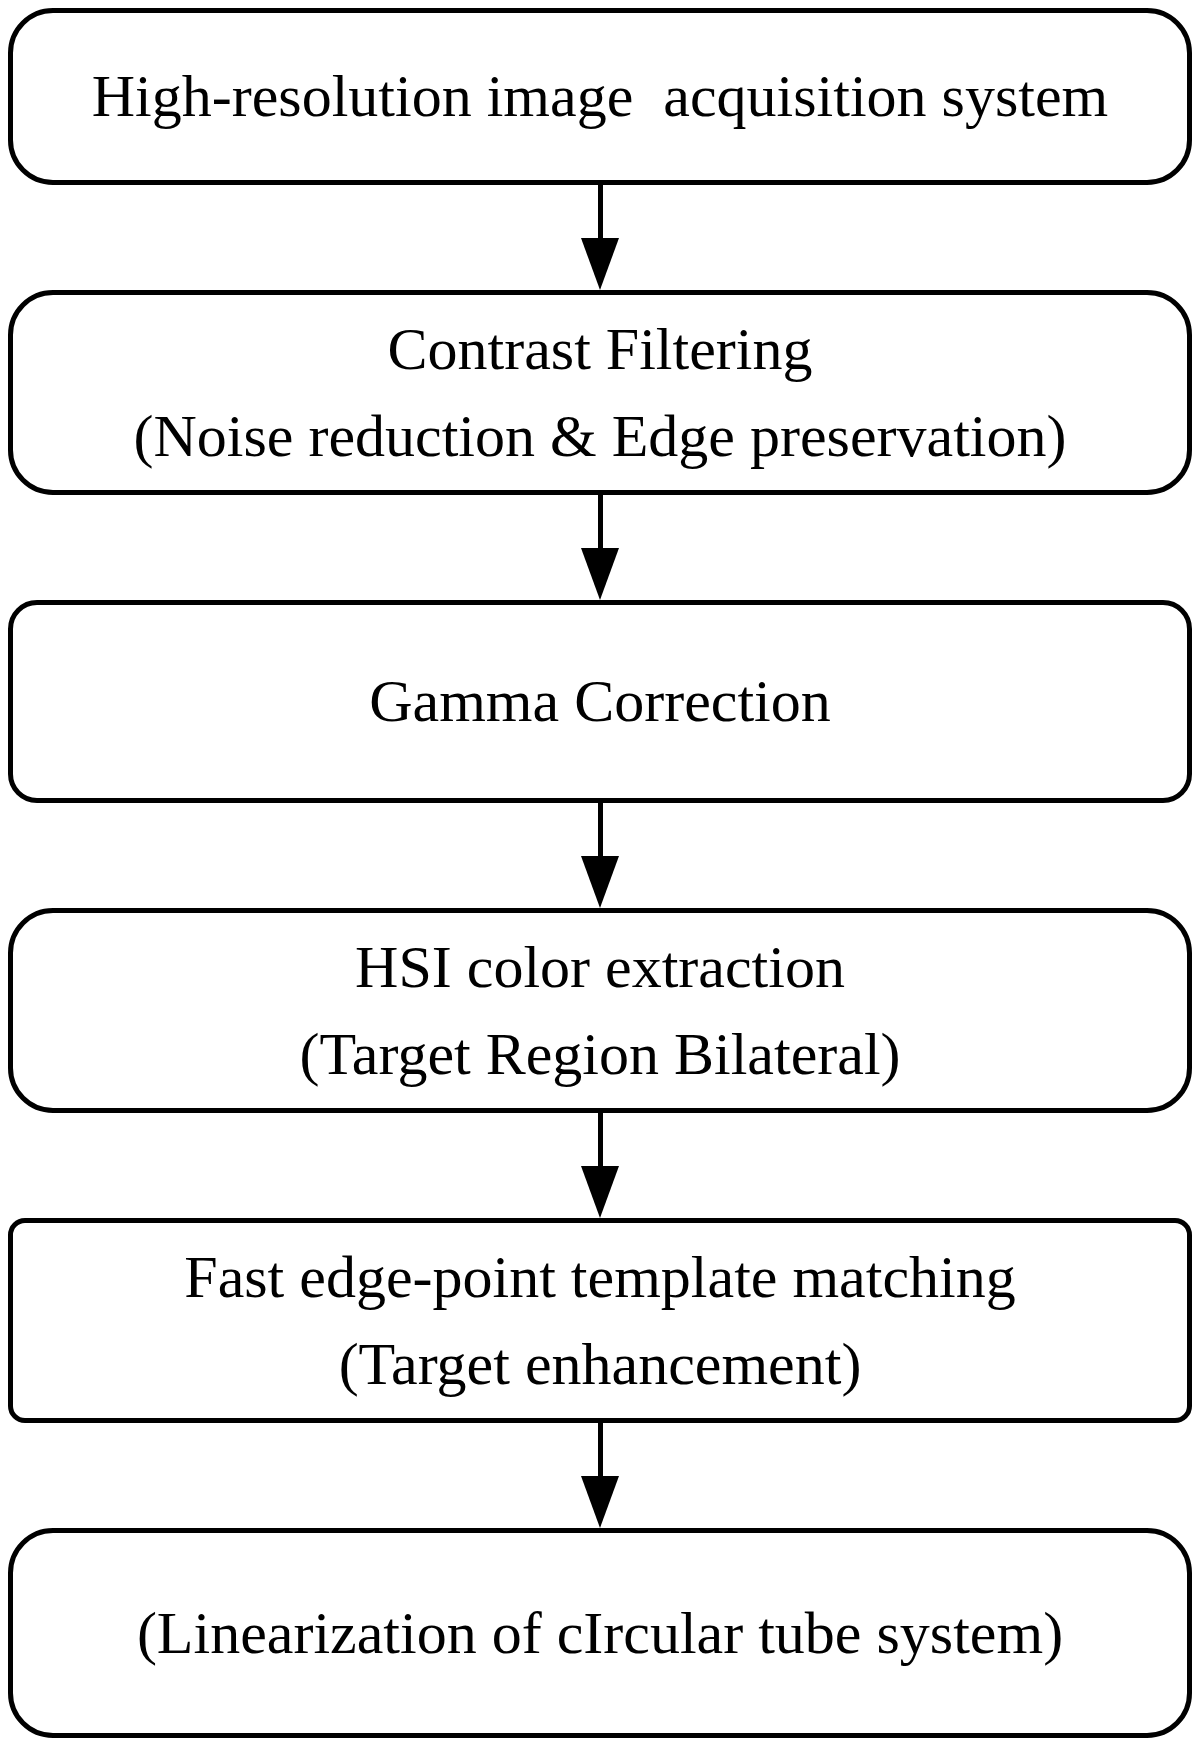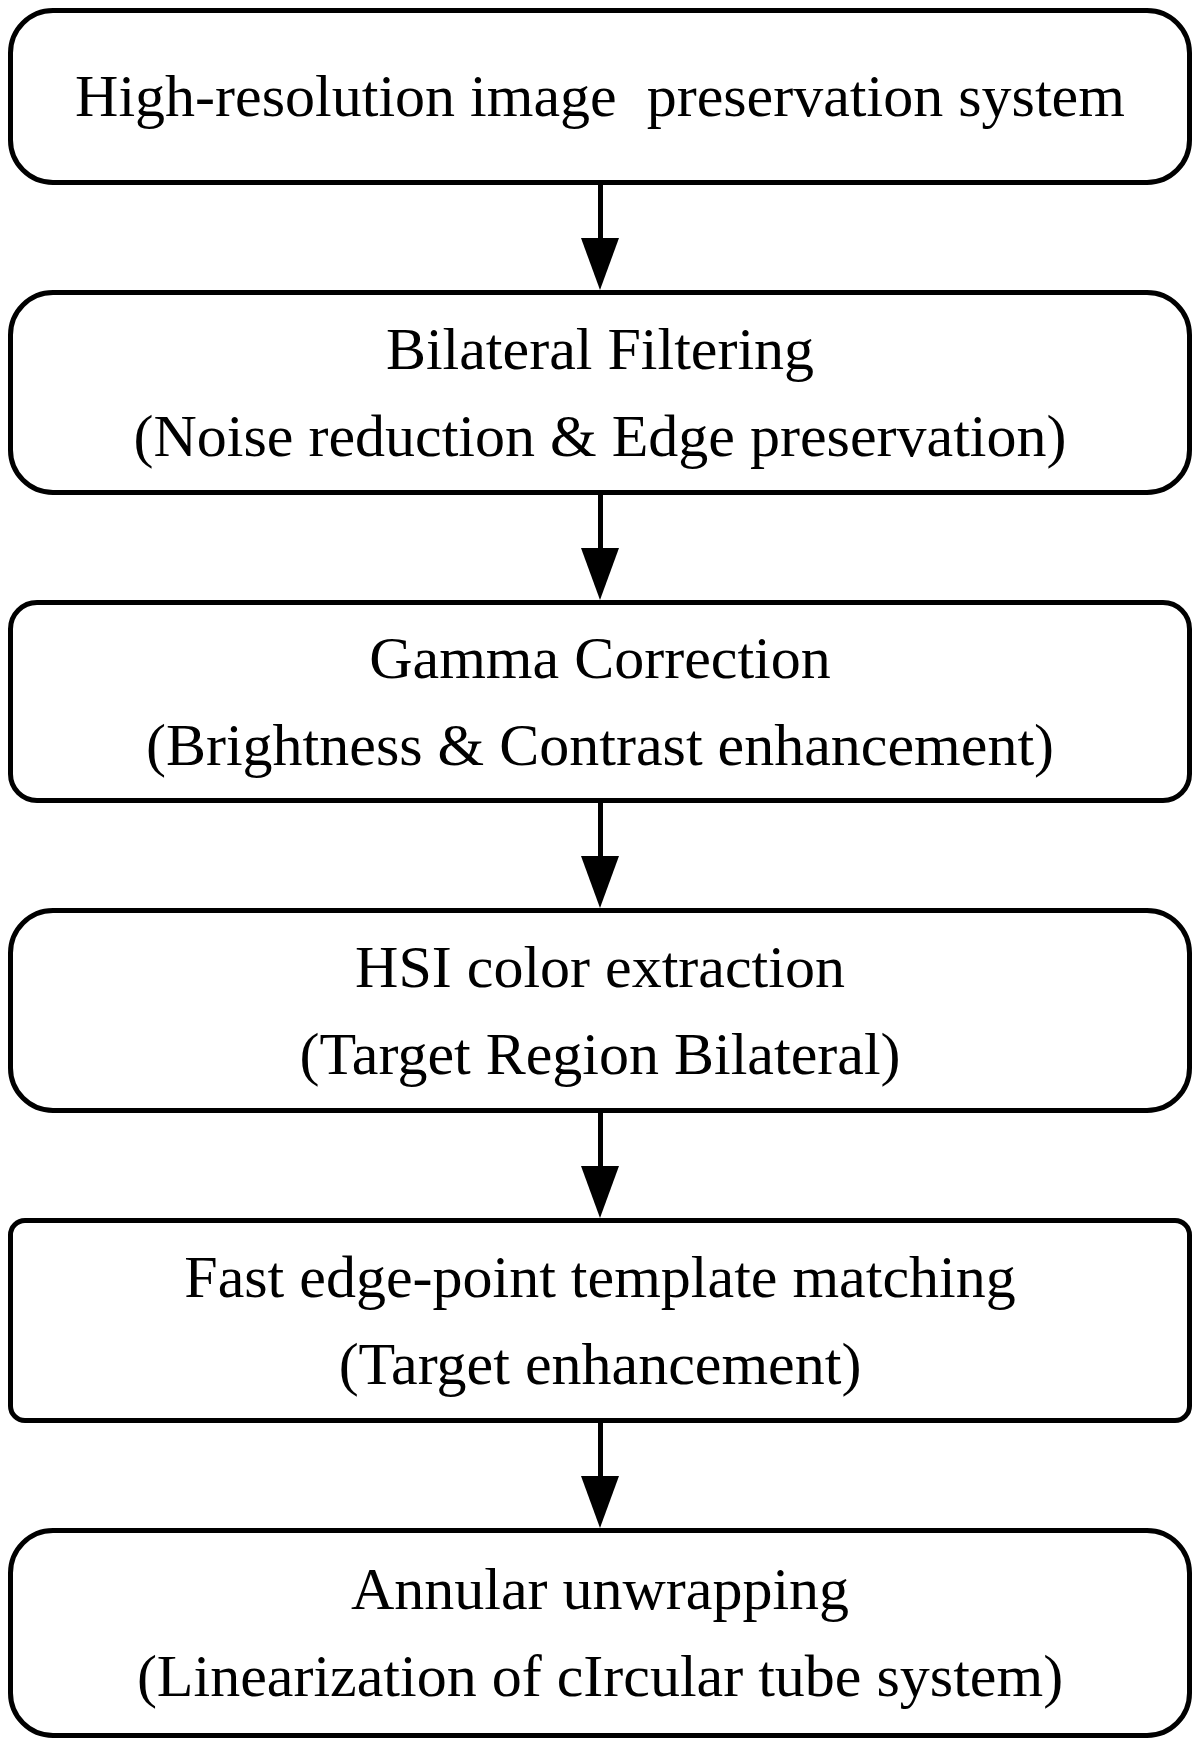--- a/index.html
+++ b/index.html
@@ -66,42 +66,41 @@
     border-right: 19px solid transparent;
     border-top: 52px solid #000000;
   }
 </style>
 </head>
 <body>
 
 <div class="canvas">
 
   <div class="box b1">
-    <span class="line">High-resolution image  preservation system</span>
+    <span class="line">High-resolution image  acquisition system</span>
     <span class="line"></span>
   </div>
 
   <div class="connector">
     <div class="stem"></div>
     <div class="head"></div>
   </div>
 
   <div class="box b2">
-    <span class="line">Bilateral Filtering</span>
+    <span class="line">Contrast Filtering</span>
     <span class="line">(Noise reduction &amp; Edge preservation)</span>
   </div>
 
   <div class="connector">
     <div class="stem"></div>
     <div class="head"></div>
   </div>
 
   <div class="box b3">
     <span class="line">Gamma Correction</span>
-    <span class="line">(Brightness &amp; Contrast enhancement)</span>
   </div>
 
   <div class="connector">
     <div class="stem"></div>
     <div class="head"></div>
   </div>
 
   <div class="box b4">
     <span class="line">HSI color extraction</span>
     <span class="line">(Target Region Bilateral)</span>
@@ -116,17 +115,16 @@
     <span class="line">Fast edge-point template matching</span>
     <span class="line">(Target enhancement)</span>
   </div>
 
   <div class="connector">
     <div class="stem"></div>
     <div class="head"></div>
   </div>
 
   <div class="box b6">
-    <span class="line">Annular unwrapping</span>
     <span class="line">(Linearization of cIrcular tube system)</span>
   </div>
 
 </div>
 
 </body></html>

